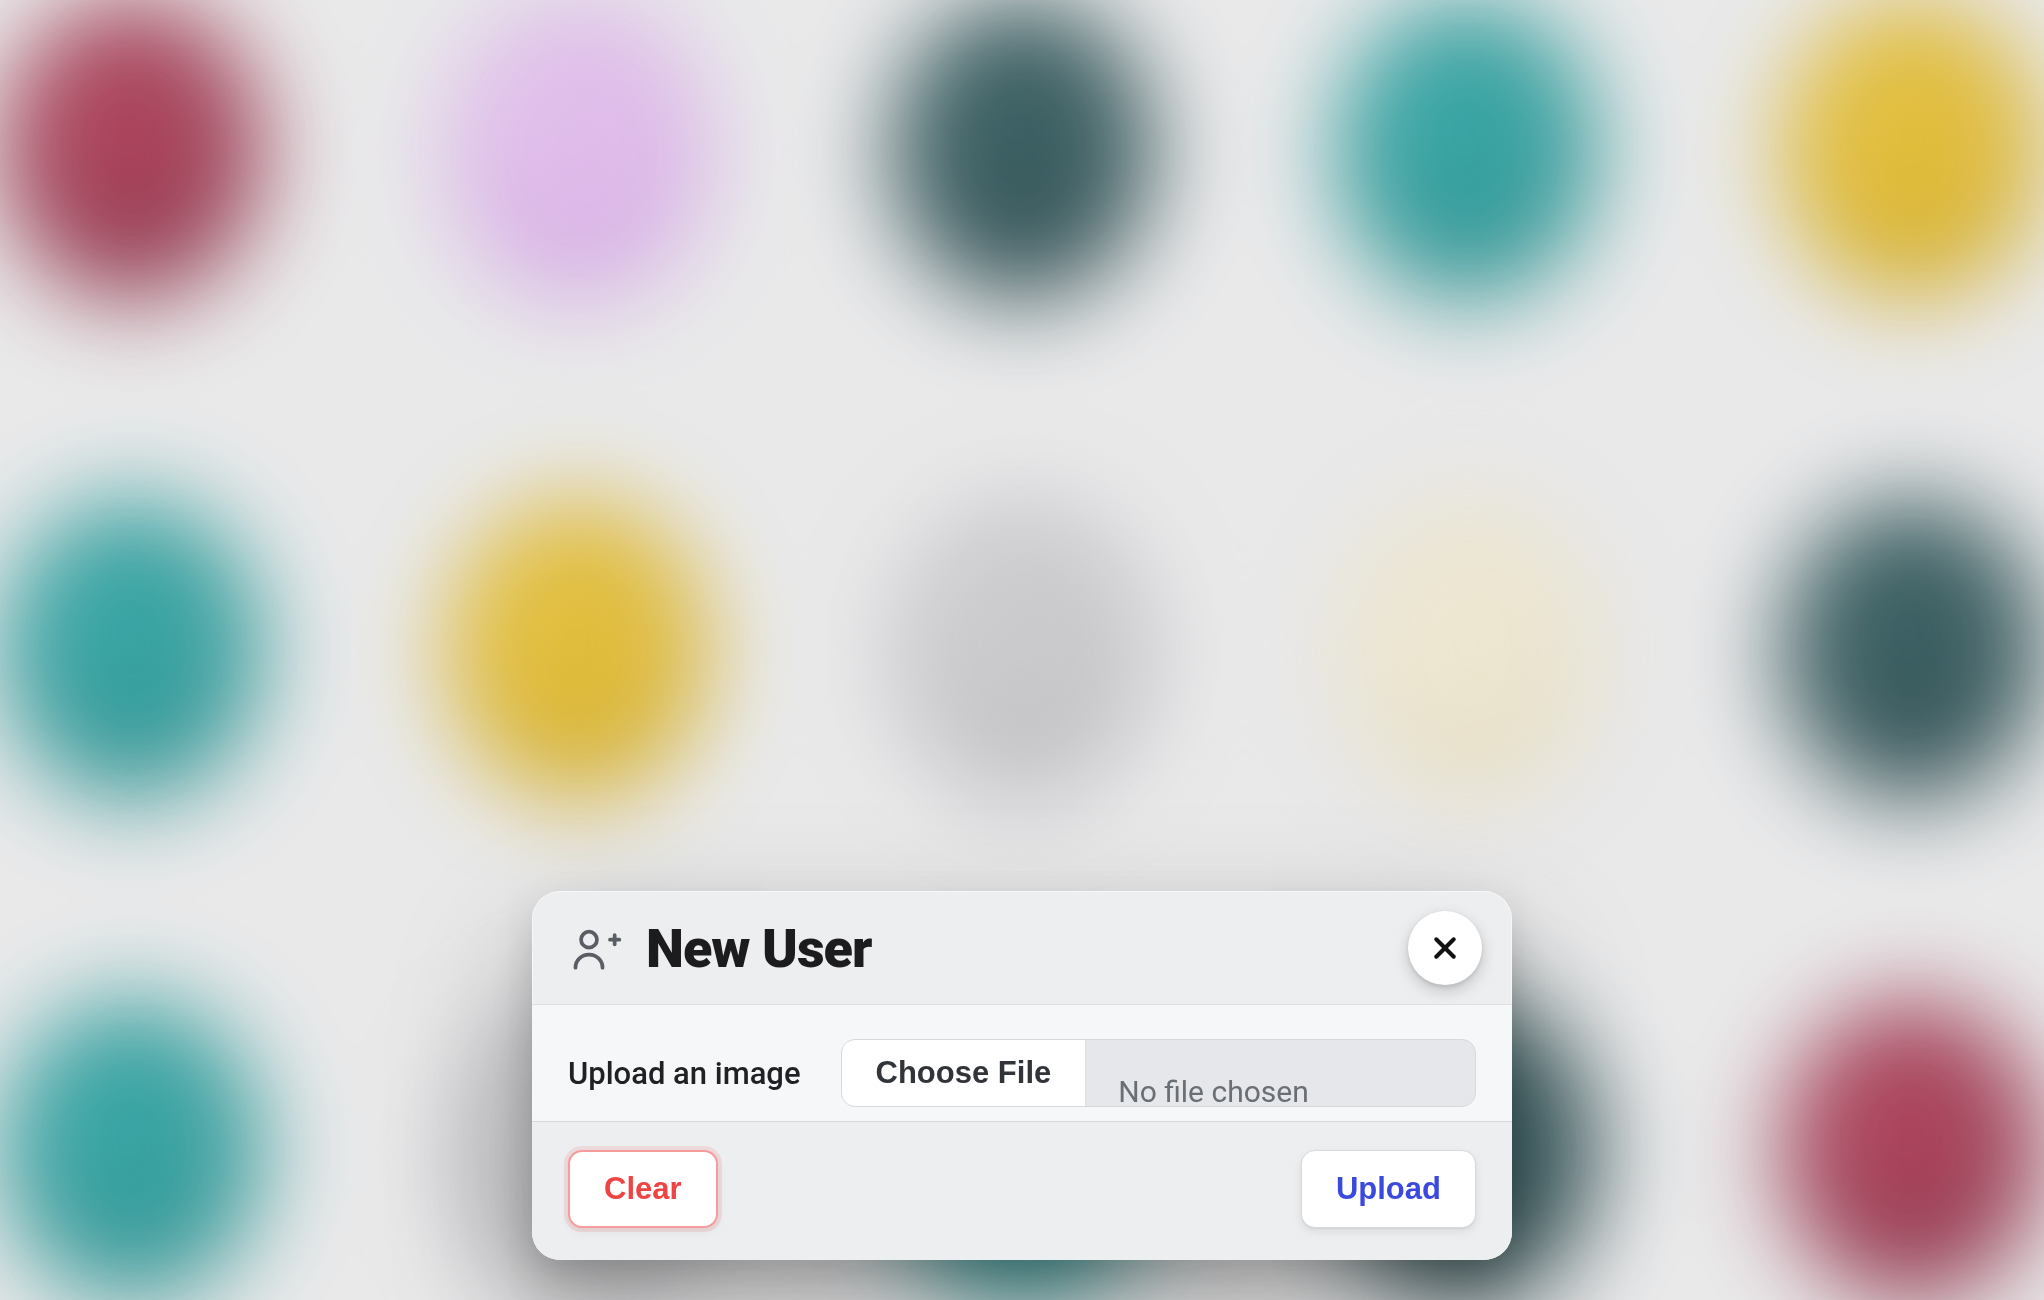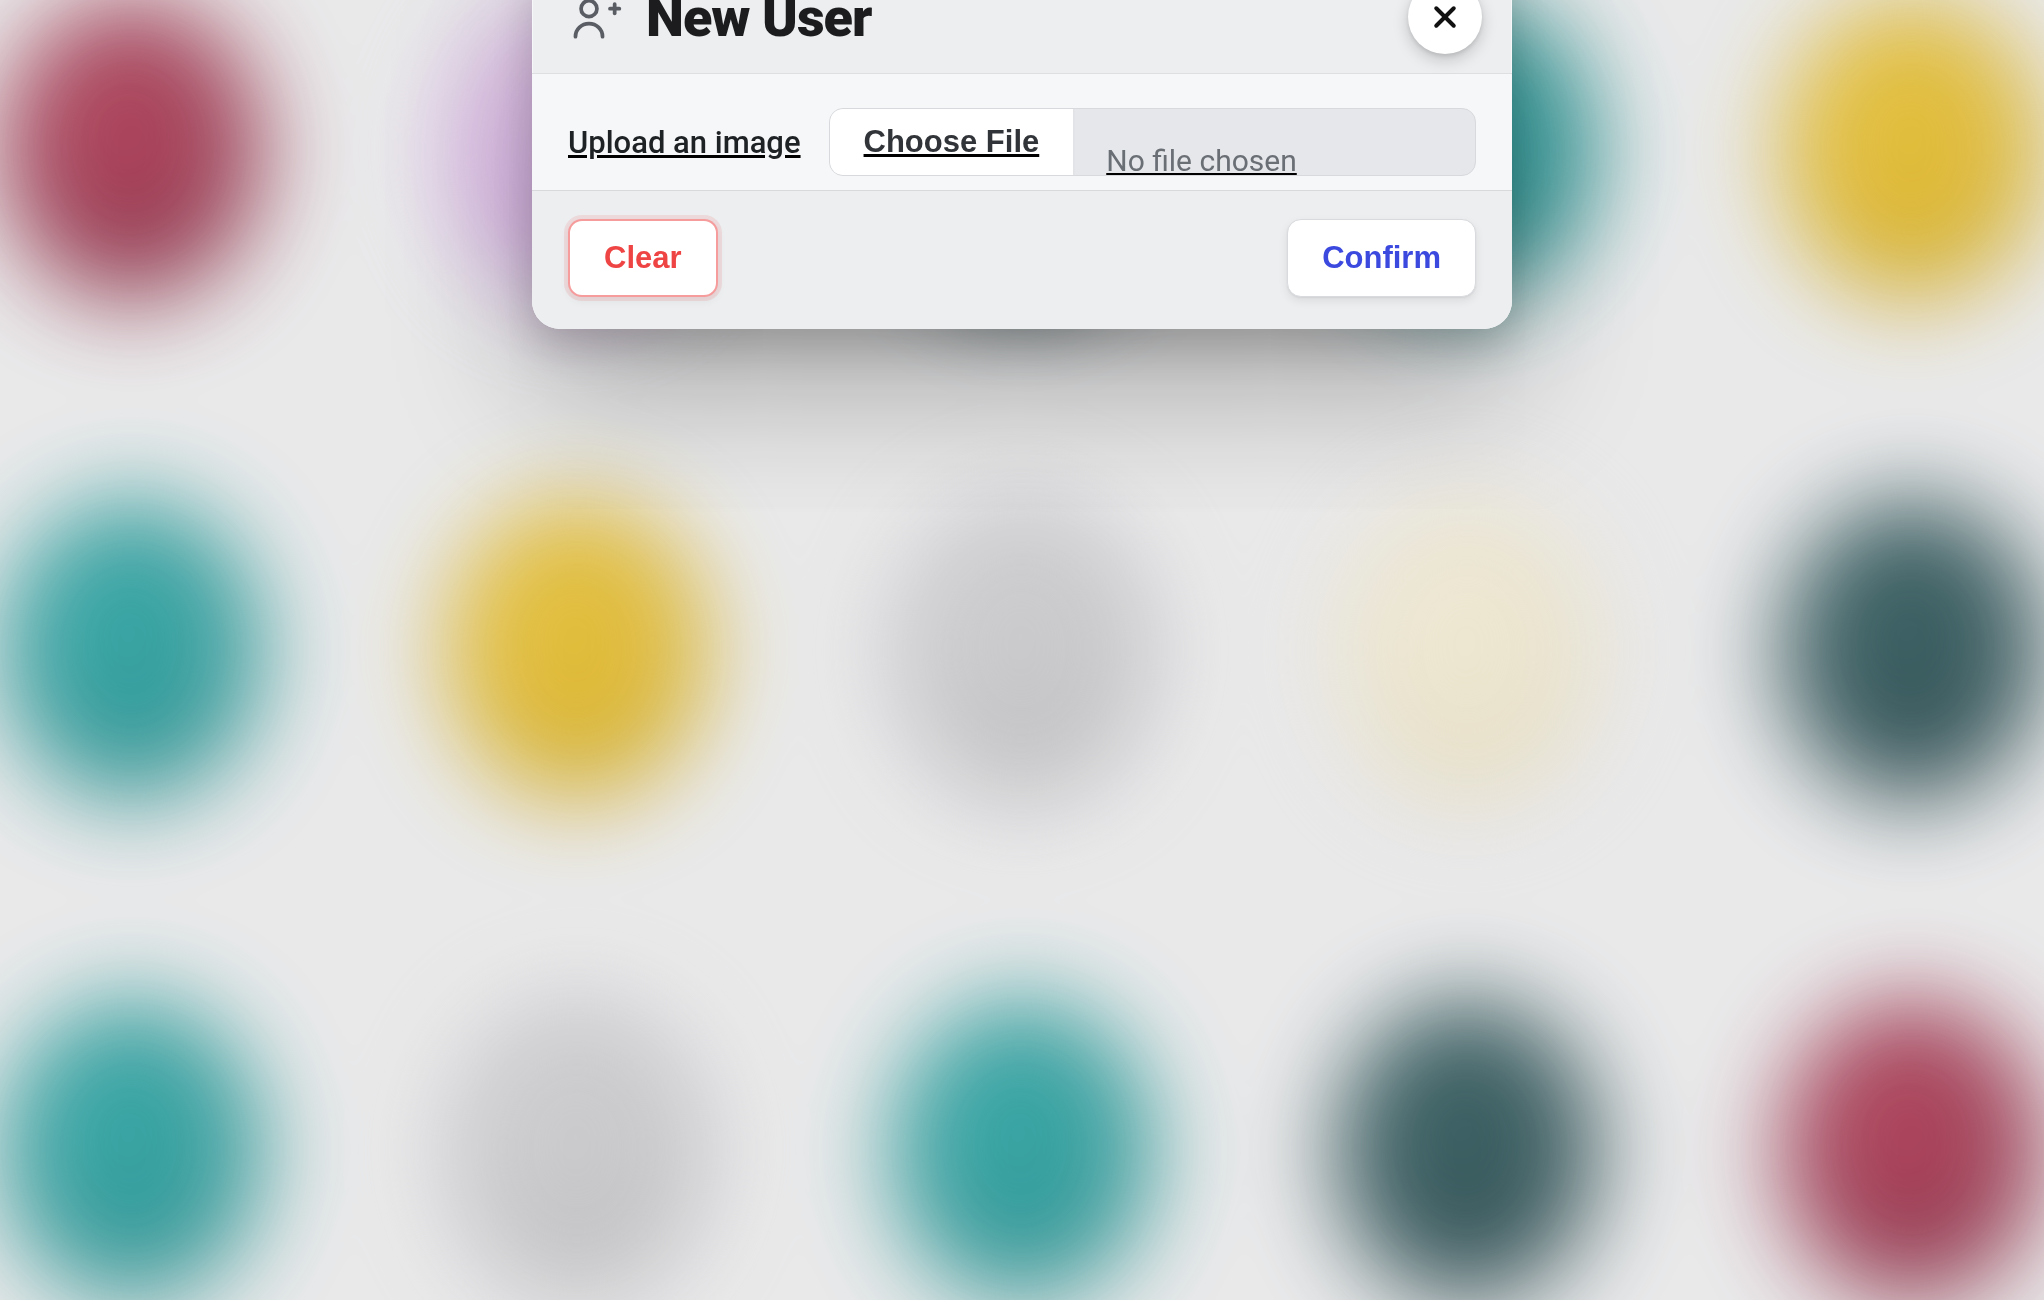--- a/index.html
+++ b/index.html
@@ -40,21 +40,21 @@
   .c-teal2  { background: radial-gradient(circle at 45% 40%, #2aa7a6 0%, #1f8e8d 60%, #177676 100%); }
   .c-gold   { background: radial-gradient(circle at 45% 40%, #e9c233 0%, #d6ad1e 60%, #b9930f 100%); }
   .c-cream  { background: radial-gradient(circle at 45% 40%, #f2ecd9 0%, #e8dfc2 60%, #d9cda4 100%); }
   .c-grey   { background: radial-gradient(circle at 45% 40%, #cfcfd2 0%, #bdbdc0 60%, #a9a9ad 100%); }
 
   
   .scrim {
     position: absolute;
     inset: 0;
     display: flex;
-    align-items: flex-start;
+    align-items: flex-end;
     justify-content: center;
     z-index: 10;
   }
   .dialog {
     width: 980px;
     border-radius: 28px;
     background: #eceef0;
     box-shadow:
       0 60px 140px rgba(0,0,0,0.28),
       0 18px 40px rgba(0,0,0,0.16),
@@ -100,22 +100,21 @@
   }
   .close-btn svg { display: block; }
 
   .dlg-body {
     background: #f6f7f8;
     padding: 34px 36px 14px 36px;
   }
   .upload-row {
     display: flex;
     align-items: center;
-    gap: 28px;
-    text-decoration: underline;
+    gap: 40px;
   }
   .upload-label {
     font-size: 31px;
     color: #1f2225;
     font-weight: 500;
     white-space: nowrap;
   }
   .file-pick {
     flex: 1;
     display: flex;
@@ -240,17 +239,17 @@
         <div class="file-pick">
           <button class="choose-btn">Choose File</button>
           <span class="file-name">No file chosen</span>
         </div>
       </div>
     </div>
 
     <div class="dlg-footer">
       <button class="btn btn-clear">Clear</button>
       <span class="spacer"></span>
-      <button class="btn btn-confirm">Confirm</button>
+      <button class="btn btn-confirm">Upload</button>
     </div>
 
   </div>
 </div>
 
 </body></html>

